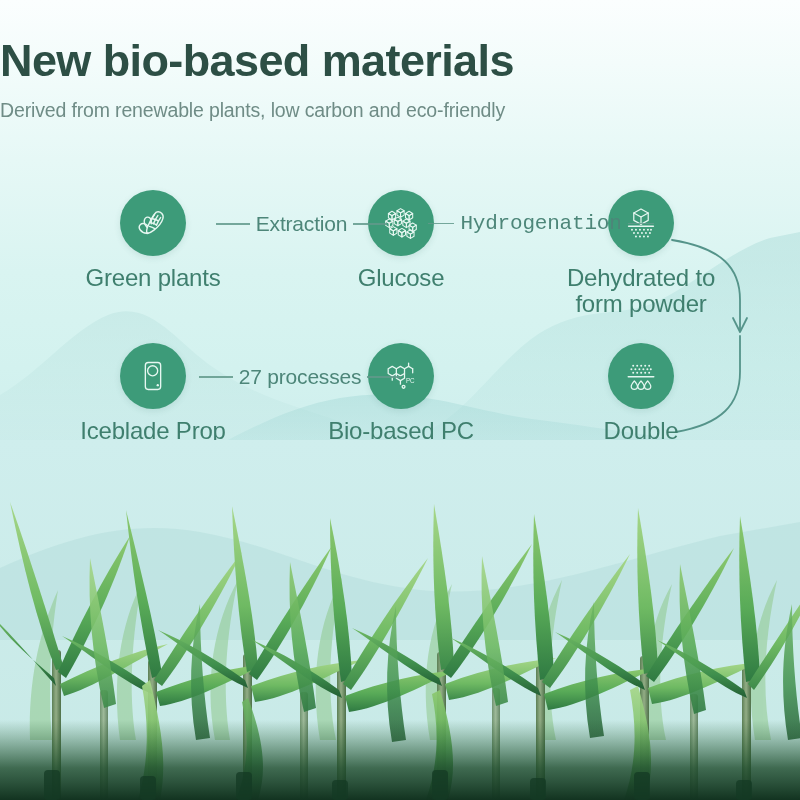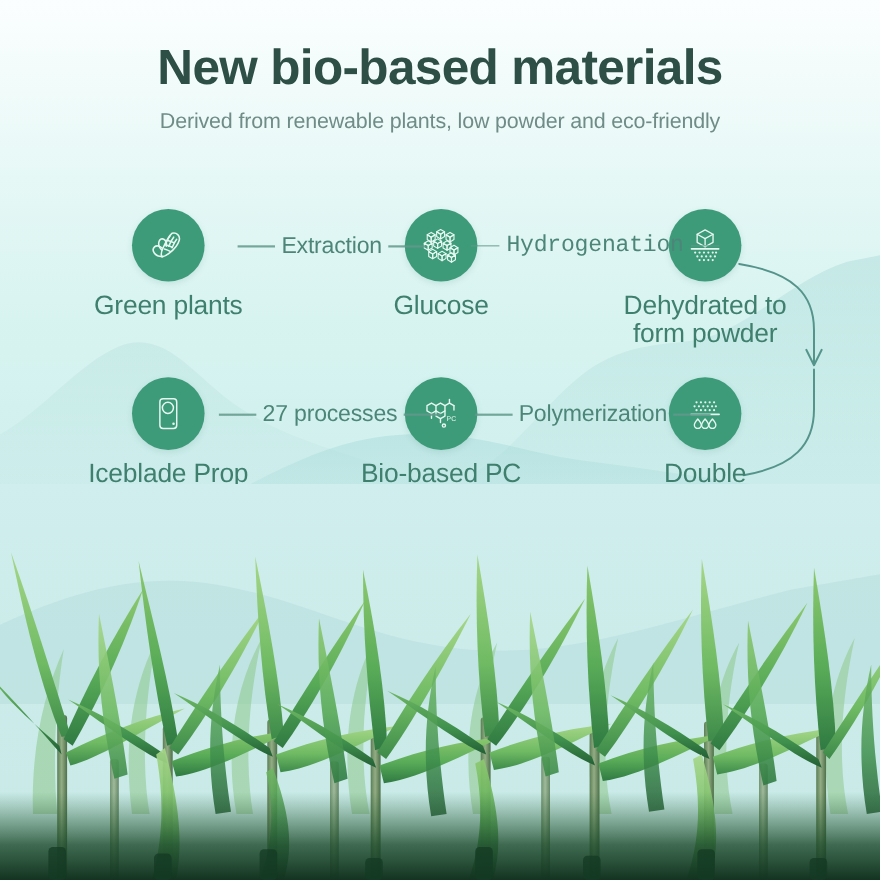--- a/index.html
+++ b/index.html
@@ -29,21 +29,21 @@
     width: 800px; height: 800px;
     pointer-events: none;
   }
 
   
   .header {
     position: absolute;
     left: 0;
     top: 36px;
     width: 800px;
-    text-align: center;
+    text-align: left;
   }
   .title {
     font-size: 45px;
     font-weight: 700;
     letter-spacing: -0.6px;
     color: #2d4f45;
     line-height: 1.12;
     margin: 0;
   }
   .subtitle {
@@ -152,21 +152,21 @@
       </linearGradient>
     </defs>
     <path d="M0,470 L0,395 C40,372 72,330 108,315 C150,298 176,342 214,368 C252,394 288,404 330,418 C368,430 400,446 440,456 L440,470 Z" fill="url(#hillA)"></path>
     <path d="M430,470 L430,430 C470,410 505,352 545,330 C590,305 625,318 660,300 C700,280 732,250 770,238 L800,232 L800,470 Z" fill="url(#hillB)"></path>
     <path d="M170,470 C230,440 280,408 340,398 C420,385 470,412 540,420 C620,430 690,444 800,452 L800,470 Z" fill="url(#hillC)"></path>
     <path d="M0,470 L0,455 C90,440 150,452 230,458 C300,463 360,468 420,470 Z" fill="#bde7e4" opacity=".5"></path>
   </svg>
 
   <div class="header">
     <h1 class="title">New bio-based materials</h1>
-    <p class="subtitle">Derived from renewable plants, low powder and eco-friendly</p>
+    <p class="subtitle">Derived from renewable plants, low carbon and eco-friendly</p>
   </div>
 
   <div class="flow">
 
     <svg class="bg-layer" viewBox="0 0 800 800" preserveAspectRatio="none">
       <path d="M672,240 C722,248 740,268 740,300 L740,330" fill="none" stroke="#55948a" stroke-width="1.8" stroke-linecap="round"></path>
       <path d="M733,318 L740,332 L747,318" fill="none" stroke="#55948a" stroke-width="1.8" stroke-linecap="round" stroke-linejoin="round"></path>
       <path d="M740,336 L740,372 C740,404 722,424 676,432" fill="none" stroke="#55948a" stroke-width="1.8" stroke-linecap="round"></path>
     </svg>
 
@@ -348,25 +348,20 @@
       <span>Hydrogenation</span>
       <span class="rule"></span>
     </div>
 
     <div class="connector" id="conn-processes">
       <span class="rule"></span>
       <span>27 processes</span>
       <span class="rule"></span>
     </div>
 
-    <div class="connector" id="conn-polymerization">
-      <span class="rule"></span>
-      <span>Polymerization</span>
-      <span class="rule"></span>
-    </div>
   </div>
 
   <div class="photo">
     <svg width="800" height="360" viewBox="0 0 800 360" preserveAspectRatio="none">
       <defs>
         <linearGradient id="skyFade" x1="0" y1="0" x2="0" y2="1">
           <stop offset="0%" stop-color="#cfeeed"></stop>
           <stop offset="100%" stop-color="#c7e9e6"></stop>
         </linearGradient>
         <linearGradient id="bladeA" x1="0" y1="0" x2="0" y2="1">

